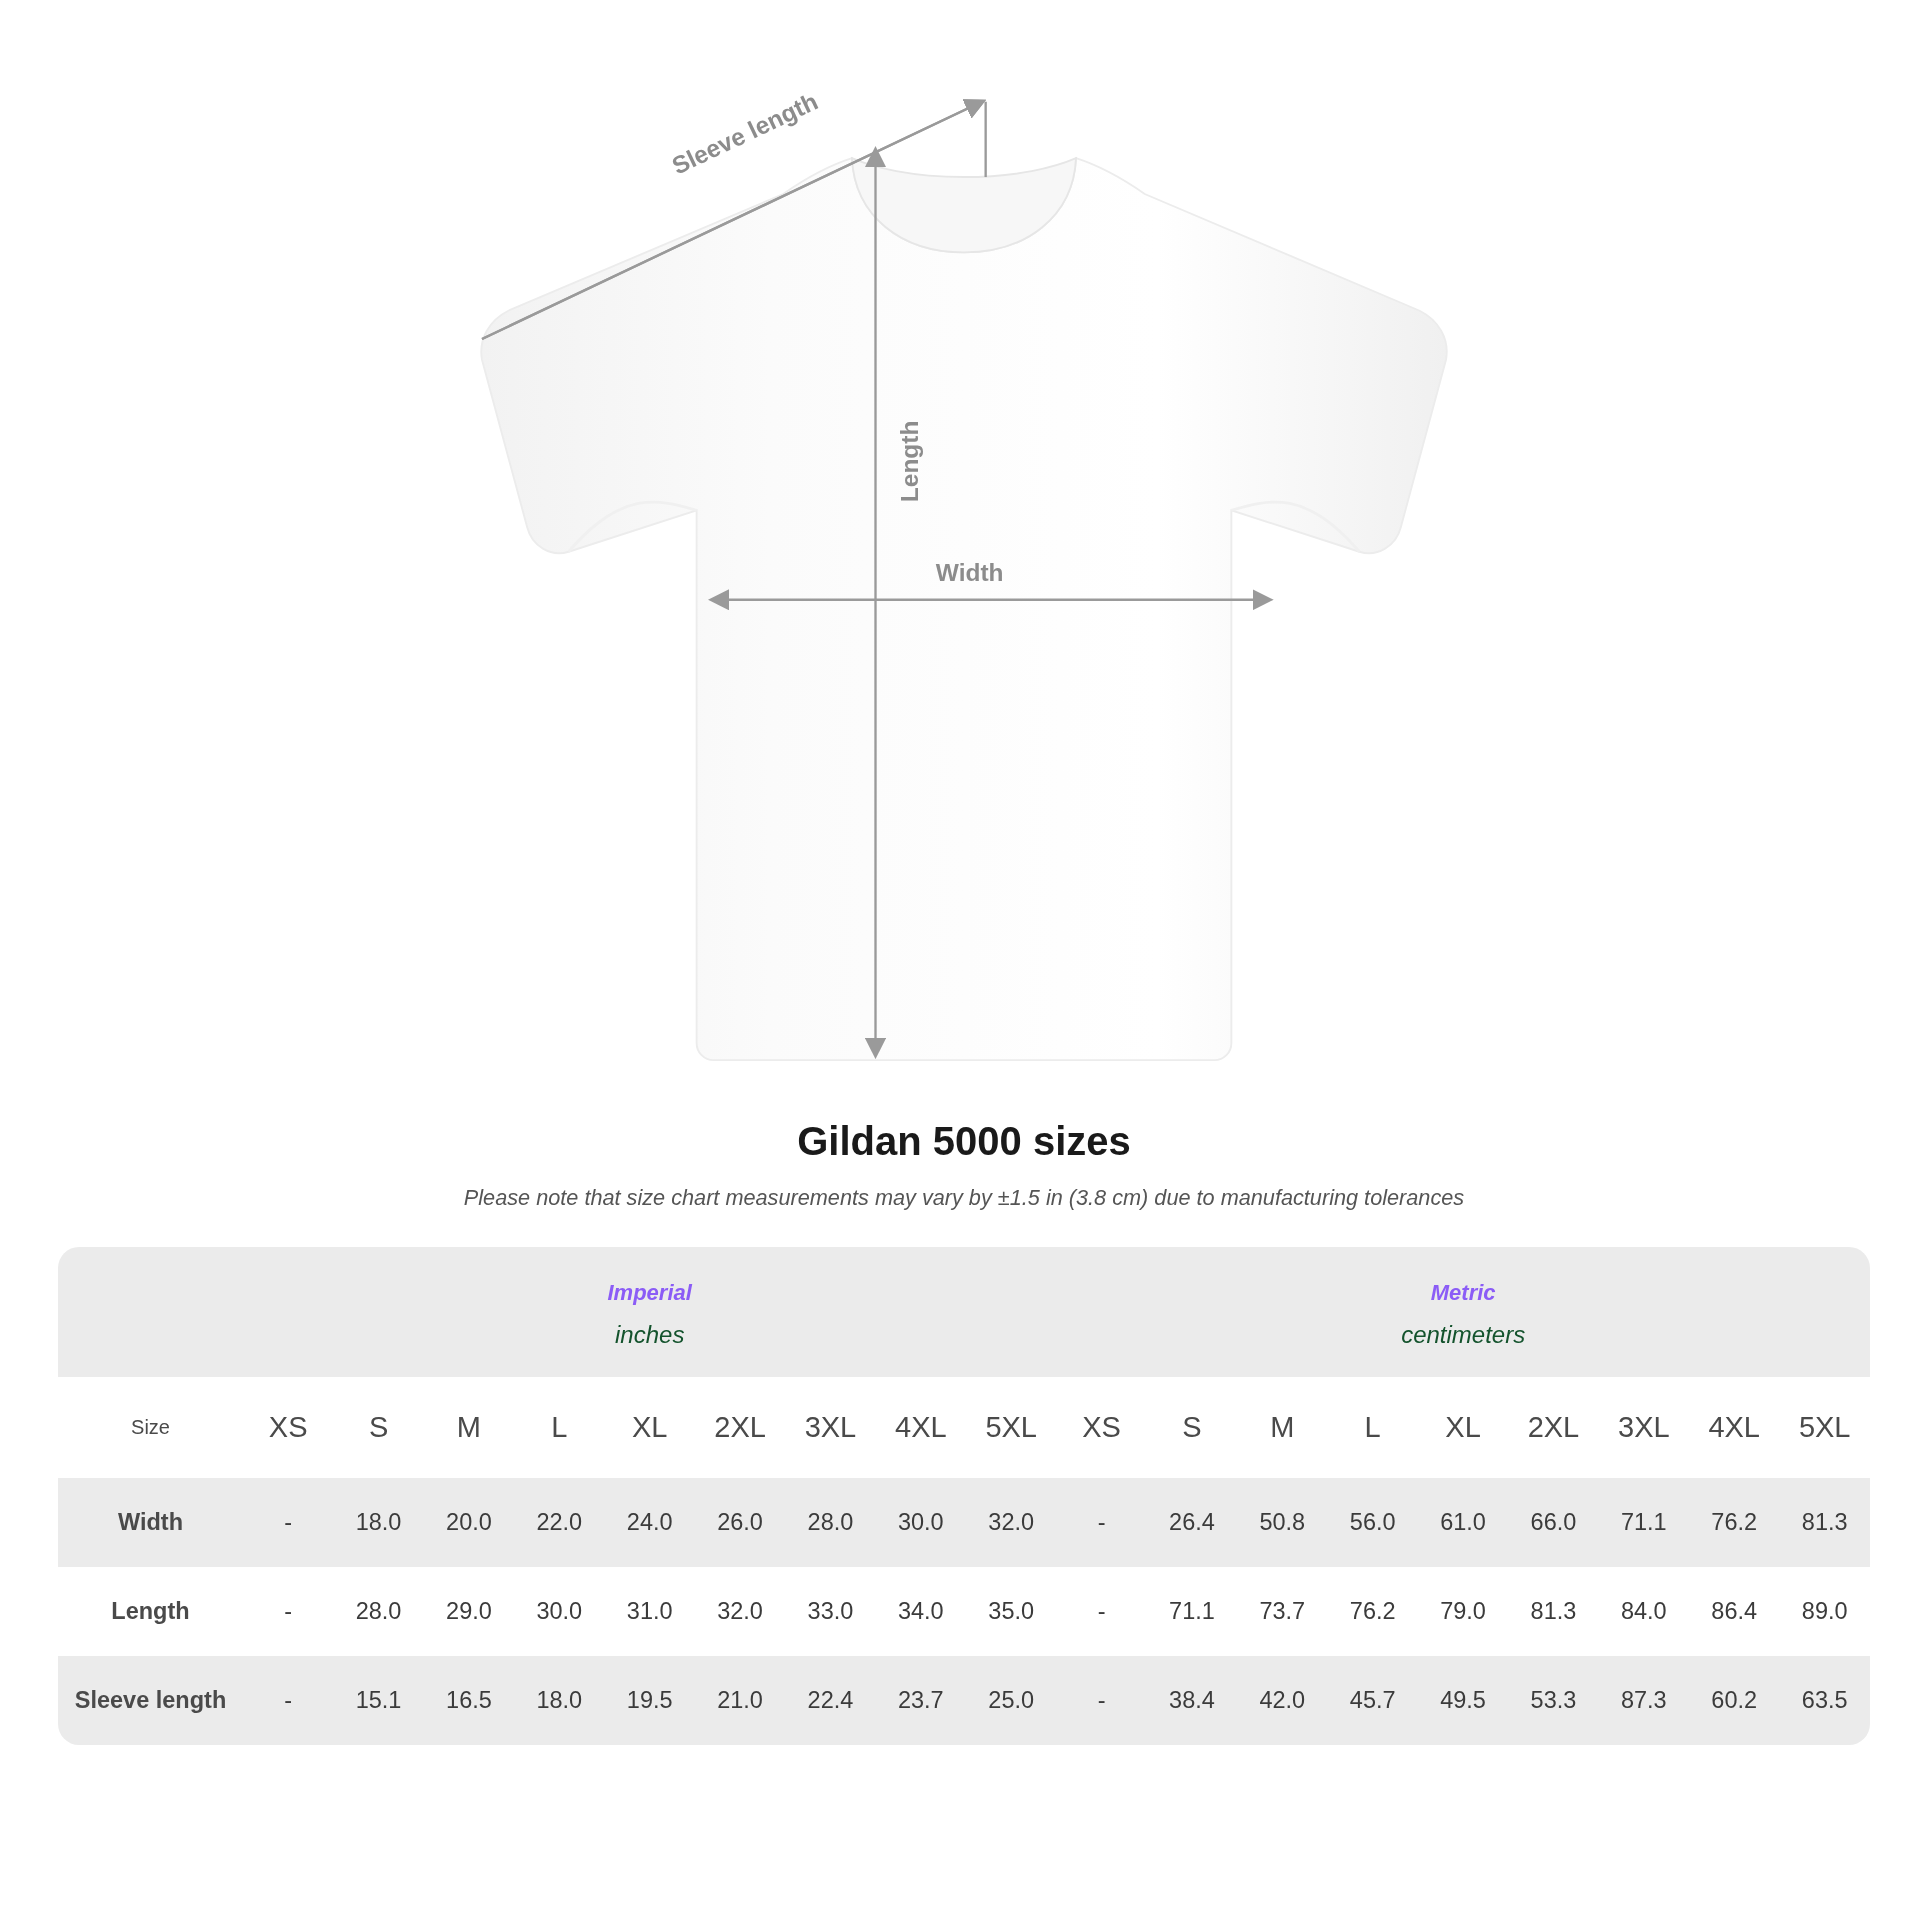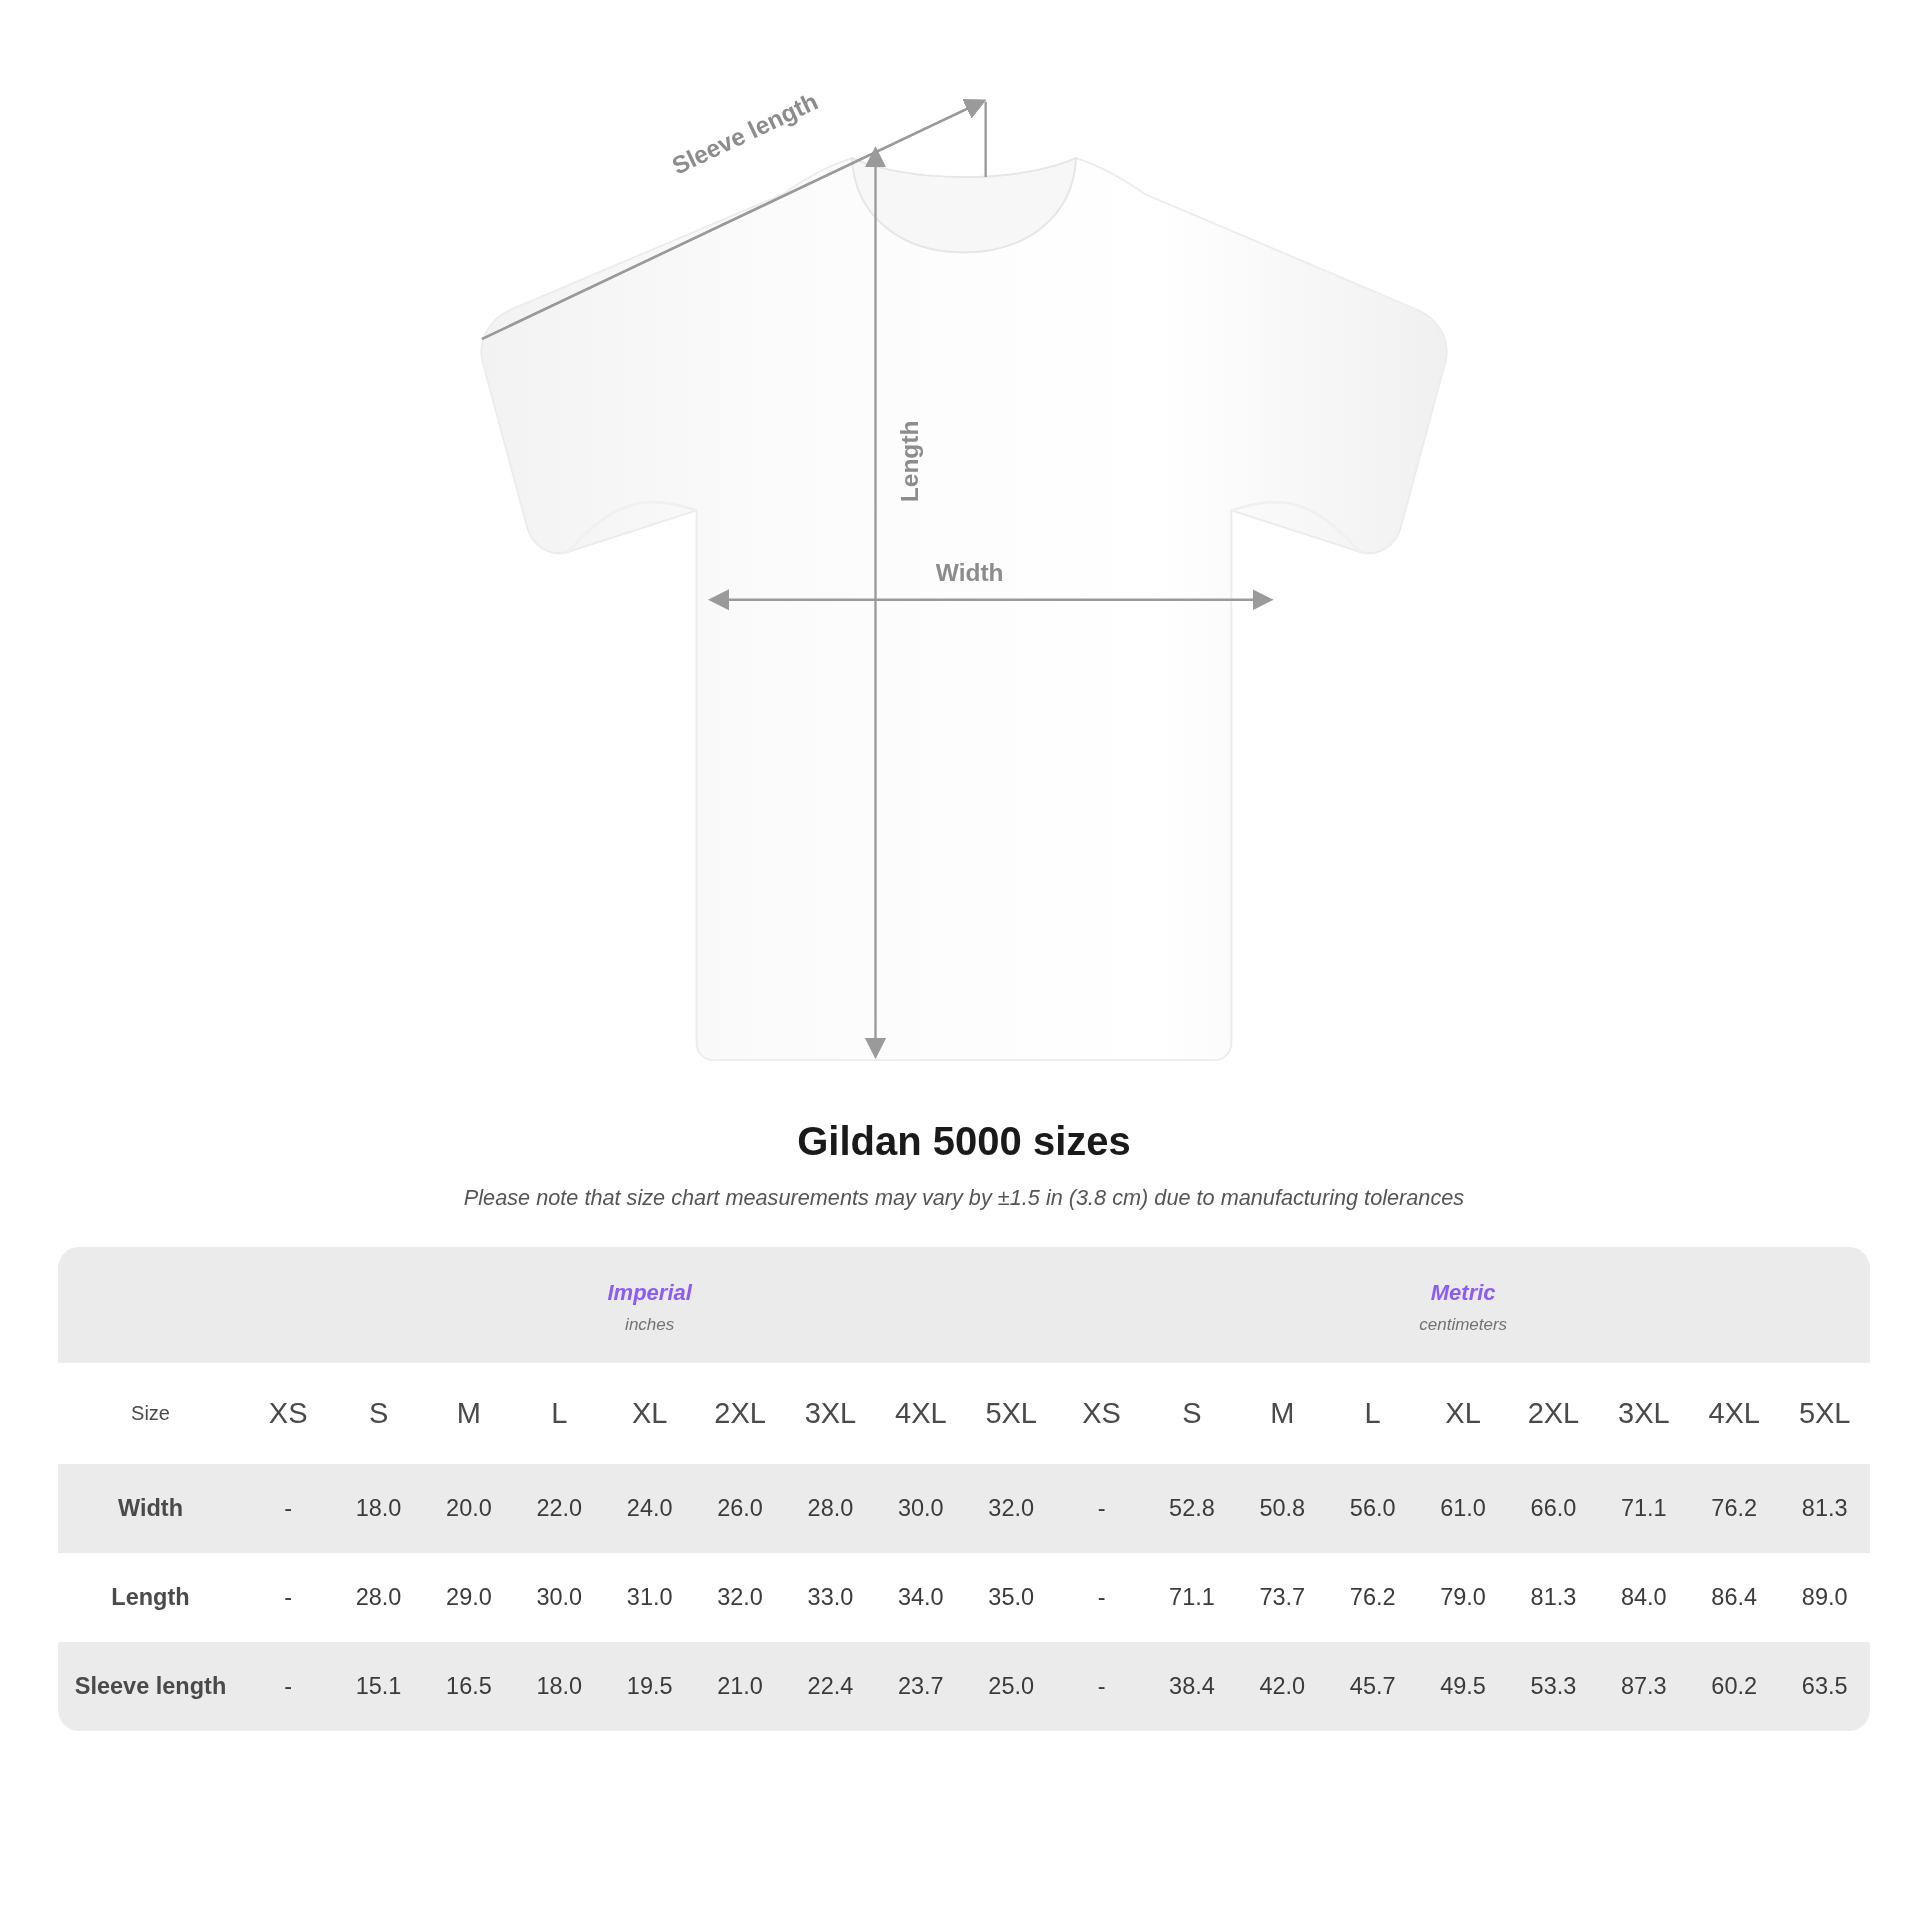--- a/index.html
+++ b/index.html
@@ -73,24 +73,24 @@
     padding: 32px 0 28px 0;
   }
   .unit-name {
     font-size: 22px;
     font-weight: bold;
     font-style: italic;
     color: #8b5cf6;
     line-height: 1.25;
   }
   .unit-sub {
-    font-size: 17px;
+    font-size: 24px;
     font-style: italic;
-    color: #737373;
-    margin-top: 9px;
+    color: #14532d;
+    margin-top: 15px;
   }
   
   .hdr-row td {
     background: #ffffff;
     padding: 34px 0;
     font-size: 29px;
     font-weight: bold;
     color: #4a4a4a;
   }
   .hdr-row td.rowlabel {
@@ -233,21 +233,21 @@
           <td>-</td>
           <td>18.0</td>
           <td>20.0</td>
           <td>22.0</td>
           <td>24.0</td>
           <td>26.0</td>
           <td>28.0</td>
           <td>30.0</td>
           <td>32.0</td>
           <td>-</td>
-          <td>52.8</td>
+          <td>26.4</td>
           <td>50.8</td>
           <td>56.0</td>
           <td>61.0</td>
           <td>66.0</td>
           <td>71.1</td>
           <td>76.2</td>
           <td>81.3</td>
         </tr>
 
         <tr class="data-row plain">

